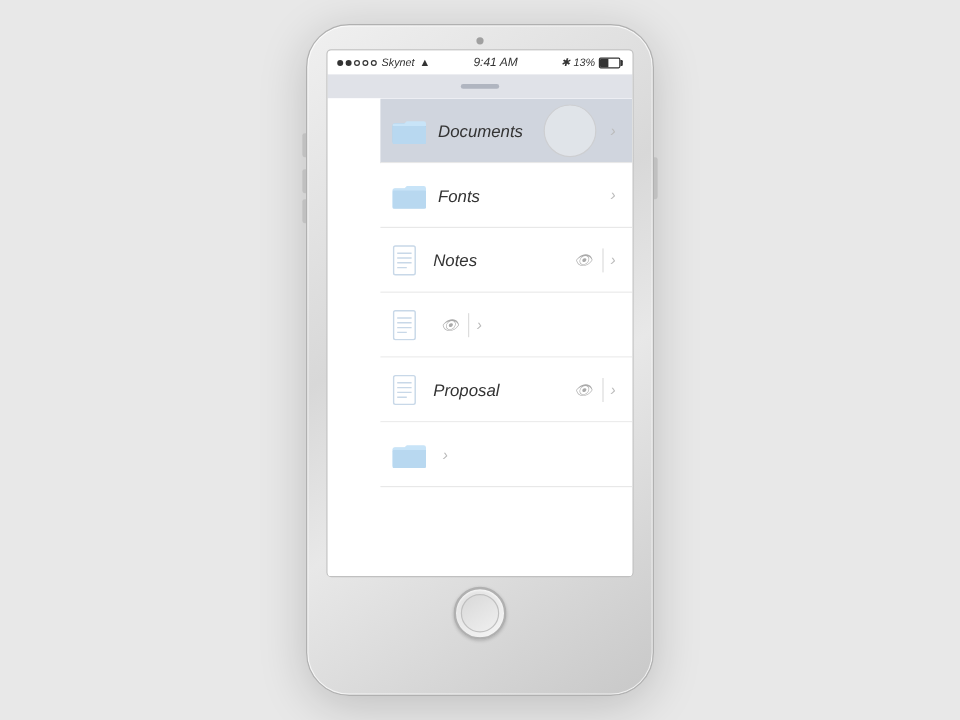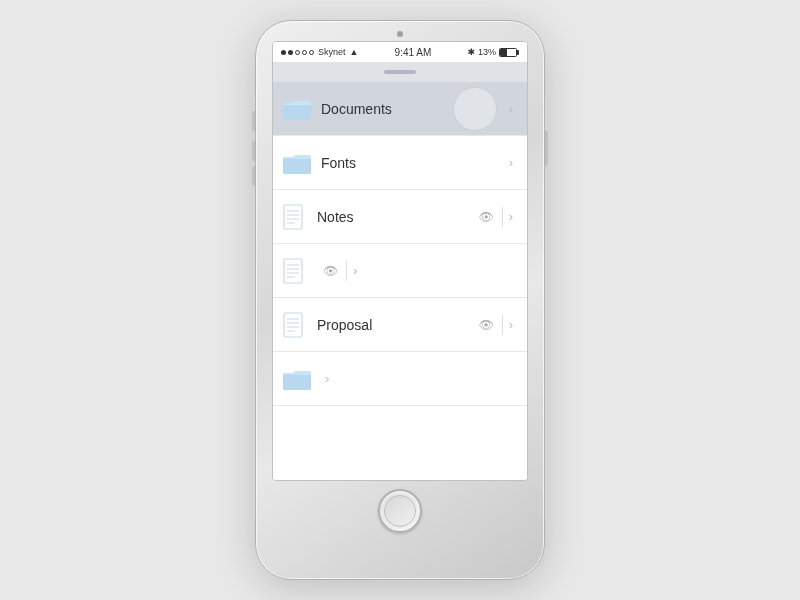--- a/index.html
+++ b/index.html
@@ -62,20 +62,21 @@
 
     .phone-screen-wrap {
       width: 256px;
       height: 440px;
       background: #fff;
       border-radius: 4px;
       overflow: hidden;
       border: 1px solid #c0c0c0;
       display: flex;
       flex-direction: column;
+      font-style: italic;
     }
 
     
     .status-bar {
       background: #fff;
       height: 20px;
       display: flex;
       align-items: center;
       justify-content: space-between;
       padding: 0 8px;
@@ -198,20 +199,21 @@
     }
 
     .list-item {
       display: flex;
       align-items: center;
       height: 54px;
       padding: 0 10px;
       border-bottom: 1px solid #e8e8e8;
       position: relative;
       background: #fff;
+      margin-left: 44px;
     }
 
     .list-item.pressed {
       background: #d0d5de;
     }
 
     .item-icon {
       width: 28px;
       height: 22px;
       margin-right: 10px;

